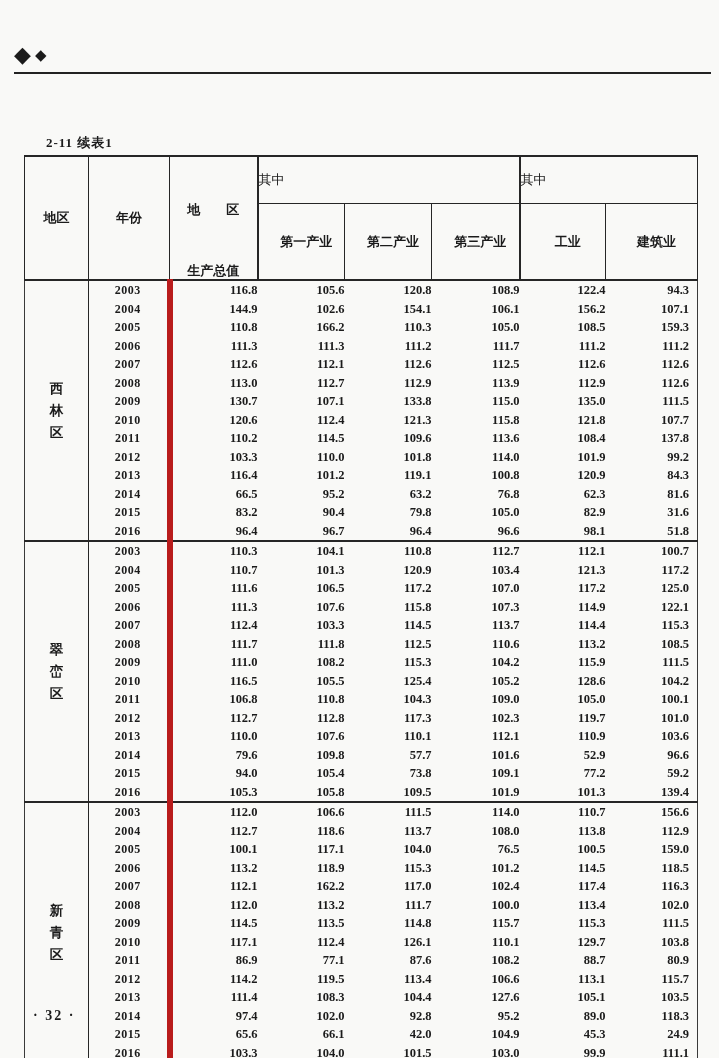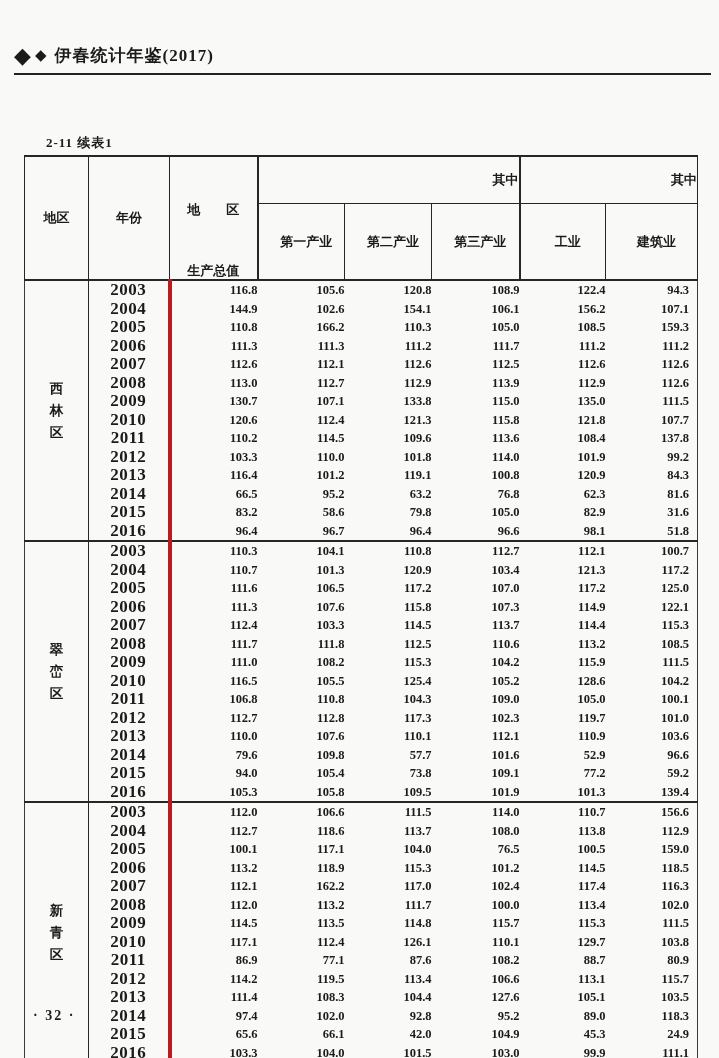--- a/index.html
+++ b/index.html
@@ -35,58 +35,57 @@
   }
   table.stats th, table.stats td { padding:0; margin:0; }
 
   thead th {
     border:1px solid #262626;
     font-weight:600; font-size:13px;
     background:transparent;
   }
   thead .row-among th { height:27px; }
   thead .row-labels th { height:44px;padding-left:10px; }
-  th.among { text-align:right; padding-left:7px; font-weight:700; }
+  th.among { text-align:left; padding-left:7px; font-weight:400; }
   th.group-left { border-left:2px solid #262626; }
   thead { border-top:2px solid #262626; }
   thead tr.row-labels th, thead th[rowspan] { border-bottom:2px solid #262626; }
   th.gdp-head div { line-height:17px; text-align:center;margin-top:44px; }
 
   tbody td {
     height:18.5px; line-height:18.5px;
     font-weight:600;
     border:none;
   }
   tbody tr.section-start td { border-top:2px solid #262626; }
   td.region-cell {
     border-right:1px solid #262626;
     text-align:center; vertical-align:middle;
     font-size:13.5px; font-weight:600;
   }
   td.region-cell div { line-height:22px; }
   td.year-cell {
-    text-align:center; border-right:4px solid #b91c1c;
-    font-size:17px; letter-spacing:0.5px;
+    text-align:center; border-right:6px solid #b91c1c;
+    font-size:12px; letter-spacing:0.5px;
   }
   td.num-cell { text-align:right; padding-right:13px; }
   td.num-cell.last { padding-right:8px; }
   table.stats { border-left:1px solid #3a3a3a; border-right:1px solid #3a3a3a; border-bottom:2px solid #262626; }
 
   .page-num {
     position:absolute; left:33px; top:1008px;
     font-size:14px; font-weight:600; letter-spacing:2px;
   }
 </style>
 </head>
 <body>
 
 <div class="brand">
   <span class="diamond-big">◆</span>
   <span class="diamond-small">◆</span>
-  <span class="brand-title">伊春统计年鉴(2017)</span>
 </div>
 
 <div class="table-label">2-11  续表1</div>
 
 <table class="stats">
   <colgroup>
     <col style="width:64px">
       <col style="width:81px">
       <col style="width:88px">
     <col style="width:87px">
@@ -224,21 +223,21 @@
         <td class="num-cell">66.5</td>
         <td class="num-cell">95.2</td>
         <td class="num-cell">63.2</td>
         <td class="num-cell">76.8</td>
         <td class="num-cell">62.3</td>
         <td class="num-cell last">81.6</td>
       </tr>
       <tr>
         <td class="year-cell">2015</td>
         <td class="num-cell">83.2</td>
-        <td class="num-cell">58.6</td>
+        <td class="num-cell">90.4</td>
         <td class="num-cell">79.8</td>
         <td class="num-cell">105.0</td>
         <td class="num-cell">82.9</td>
         <td class="num-cell last">31.6</td>
       </tr>
       <tr>
         <td class="year-cell">2016</td>
         <td class="num-cell">96.4</td>
         <td class="num-cell">96.7</td>
         <td class="num-cell">96.4</td>

